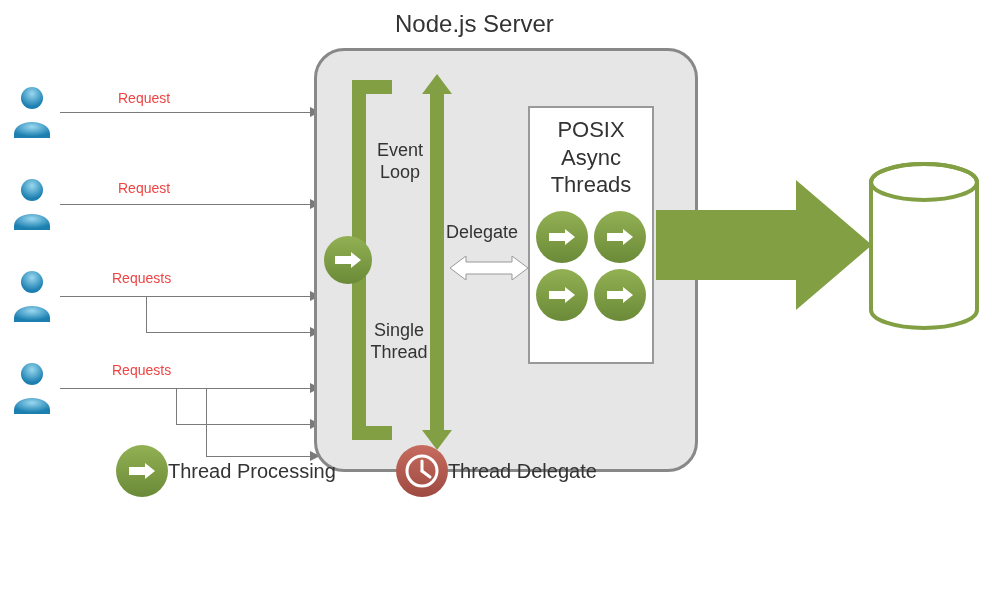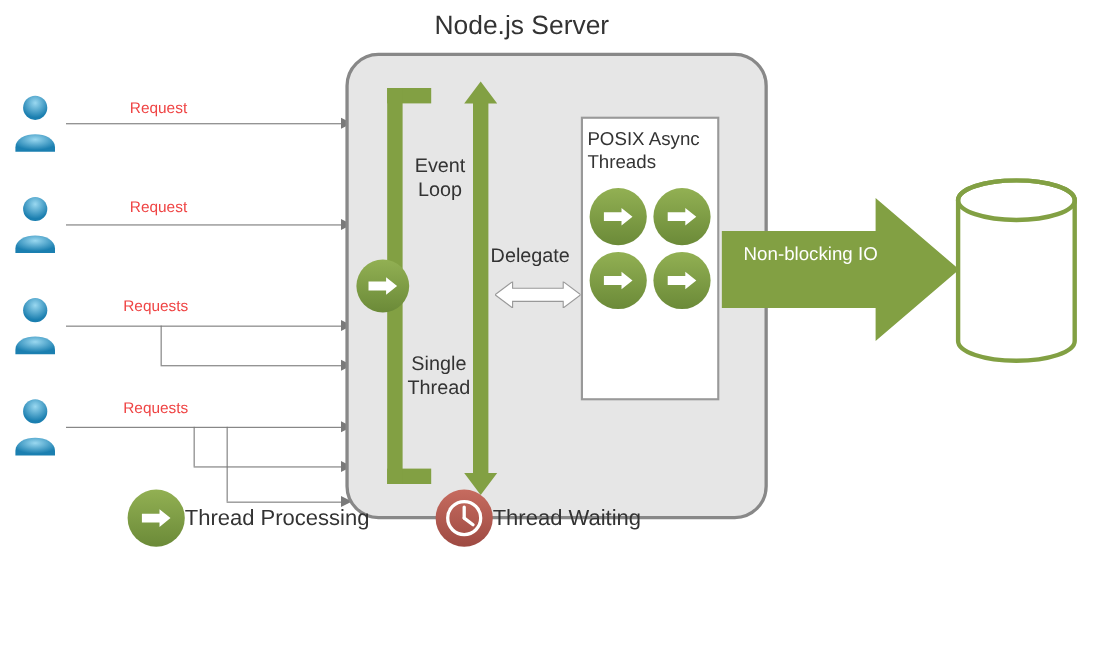--- a/index.html
+++ b/index.html
@@ -148,21 +148,22 @@
     .posix-box {
       position: absolute;
       left: 528px;
       top: 106px;
       width: 126px;
       height: 258px;
       background: #ffffff;
       border: 2px solid #999;
     }
     .posix-title {
-      font-size: 17px;
+      text-align: center;
+      font-size: 22px;
       color: #333;
       padding: 8px 4px;
       line-height: 1.25;
     }
     .posix-circles {
       display: flex;
       flex-wrap: wrap;
       justify-content: center;
       gap: 6px;
       padding: 4px;
@@ -324,21 +325,20 @@
             <path d="M2,6 L18,6 L18,2 L28,10 L18,18 L18,14 L2,14 Z" fill="#fff"></path>
           </svg>
         </div>
     </div>
   </div>
 
   <div class="big-arrow">
     <svg viewBox="0 0 216 130">
         <path d="M0,30 L140,30 L140,0 L216,65 L140,130 L140,100 L0,100 Z" fill="#82a043"></path>
       </svg>
-    <div class="big-arrow-text">Non-blocking IO</div>
   </div>
 
   <div class="cylinder">
     <svg viewBox="0 0 112 168">
         <ellipse cx="56" cy="20" rx="53" ry="18" fill="#fff" stroke="#82a043" stroke-width="4"></ellipse>
         <path d="M3,20 L3,148 A53,18 0 0 0 109,148 L109,20" fill="#fff" stroke="#82a043" stroke-width="4"></path>
         <ellipse cx="56" cy="20" rx="53" ry="18" fill="none" stroke="#82a043" stroke-width="4"></ellipse>
       </svg>
   </div>
 
@@ -350,16 +350,16 @@
     </div>
     <span>Thread Processing</span>
     <div class="legend-gap"></div>
     <div class="legend-clock">
       <svg viewBox="0 0 36 36">
           <circle cx="18" cy="18" r="15" fill="none" stroke="#fff" stroke-width="3"></circle>
           <line x1="18" y1="18" x2="18" y2="8" stroke="#fff" stroke-width="3" stroke-linecap="round"></line>
           <line x1="18" y1="18" x2="26" y2="24" stroke="#fff" stroke-width="3" stroke-linecap="round"></line>
         </svg>
     </div>
-    <span>Thread Waiting</span>
+    <span>Thread Delegate</span>
   </div>
 
 </div>
 
 </body></html>

